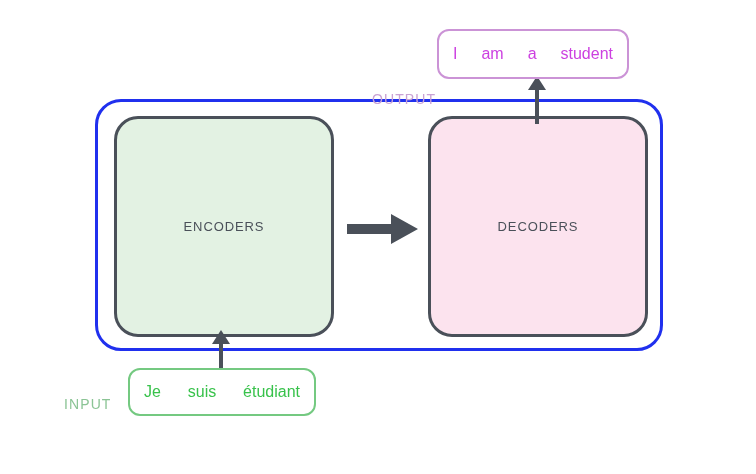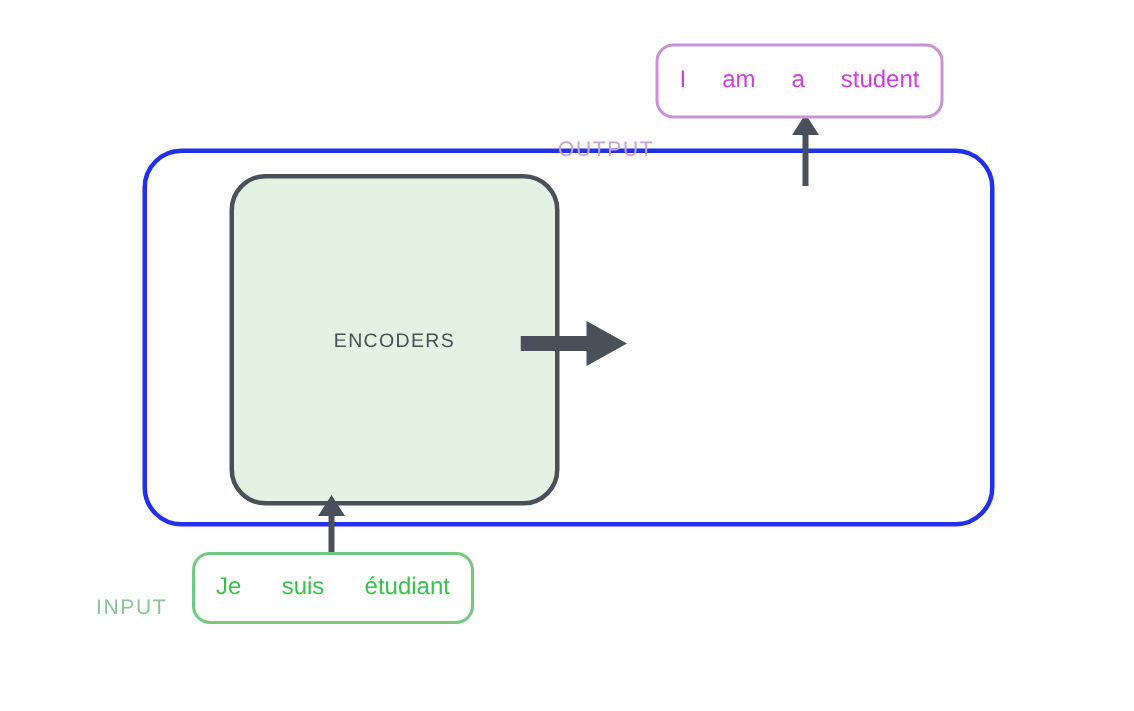--- a/index.html
+++ b/index.html
@@ -37,21 +37,20 @@
   .stack-box {
     position: absolute;
     width: 220px;
     height: 221px;
     border: 3px solid #4a5059;
     border-radius: 24px;
     box-sizing: border-box;
     display: flex;
     align-items: center;
     justify-content: center;
-    margin-left: 39px;
   }
   .stack-box .stack-label {
     font-size: 13px;
     letter-spacing: 0.9px;
     color: #4a5059;
     font-weight: 500;
     user-select: none;
   }
   #encoders-box {
     left: 114px;
@@ -154,20 +153,23 @@
 <body>
 
 <div id="canvas">
 
   <div class="blue-container"></div>
 
   <div class="stack-box" id="encoders-box">
     <span class="stack-label">ENCODERS</span>
   </div>
 
+  <div class="stack-box" id="decoders-box">
+    <span class="stack-label">DECODERS</span>
+  </div>
 
   <svg class="center-arrow" viewBox="0 0 72 32">
     <path d="M0 11 L44 11 L44 1 L71 16 L44 31 L44 21 L0 21 Z" fill="#4a5059"></path>
   </svg>
 
   <svg class="v-arrow" id="input-arrow" viewBox="0 0 32 56">
     <rect x="14" y="10" width="4" height="46" fill="#4a5059"></rect>
     <path d="M16 0 L25 14 L7 14 Z" fill="#4a5059"></path>
   </svg>
 

